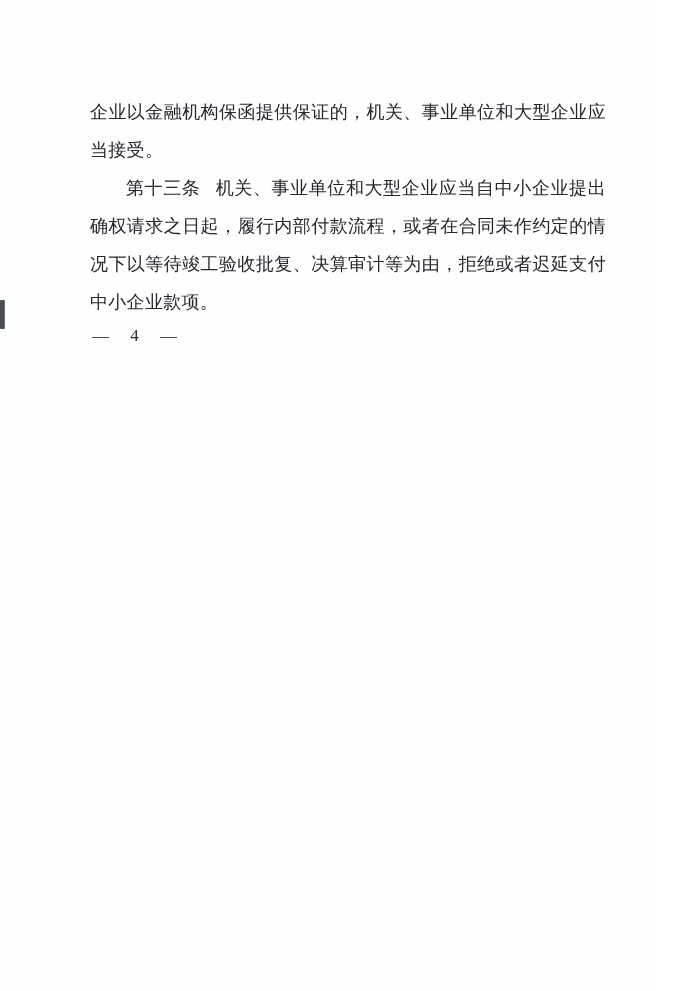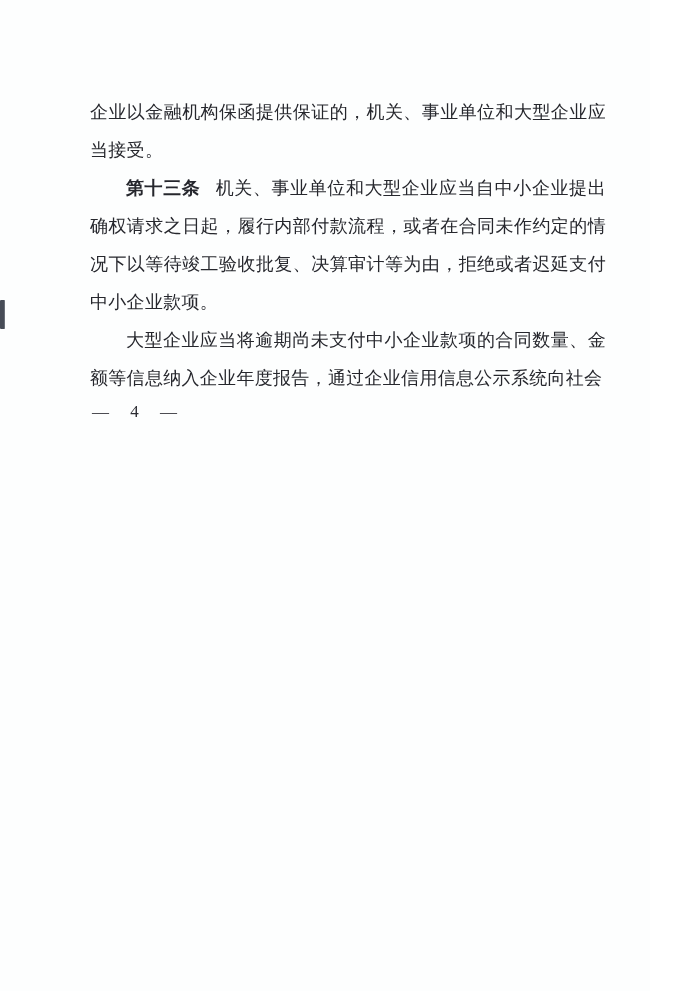--- a/index.html
+++ b/index.html
@@ -28,21 +28,21 @@
     line-height: 38px;
     letter-spacing: 0.3px;
     text-align: justify;
     text-indent: 2em;
     color: #26272d;
   }
   p.para.continuation {
     text-indent: 0;
   }
   .lead {
-    font-weight: 700;
+    font-weight: 400;
   }
   .lead:not(:empty) {
     margin-right: 0.85em;
   }
   .footer {
     margin-top: 3px;
     margin-left: 2px;
     font-size: 17px;
     line-height: 24px;
     letter-spacing: 3px;
@@ -70,19 +70,18 @@
   <div class="content">
 
     <p class="para continuation"><span class="lead"></span><span>企业以金融机构保函提供保证的，机关、事业单位和大型企业应当接受。</span></p>
 
 
     <p class="para"><span class="lead">第十三条</span><span>机关、事业单位和大型企业应当自中小企业提出确权请求之日起，履行内部付款流程，或者在合同未作约定的情况下以等待竣工验收批复、决算审计等为由，拒绝或者迟延支付中小企业款项。</span></p>
 
 
 
 
-    <p class="para"><span class="lead"></span><span>大型企业应当将逾期尚未支付中小企业款项的合同数量、金额等信息纳入企业年度报告，通过企业信用信息公示系统向社会</span></p>
 
     <div class="footer">— 4 —</div>
 
   </div>
 
 </div>
 
 </body></html>

